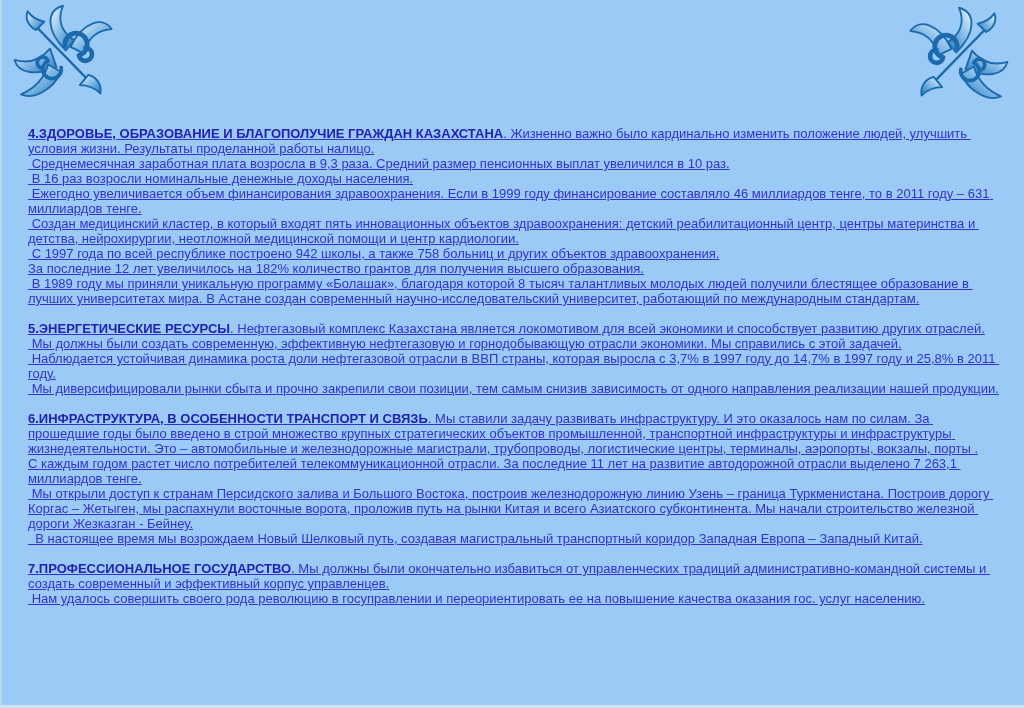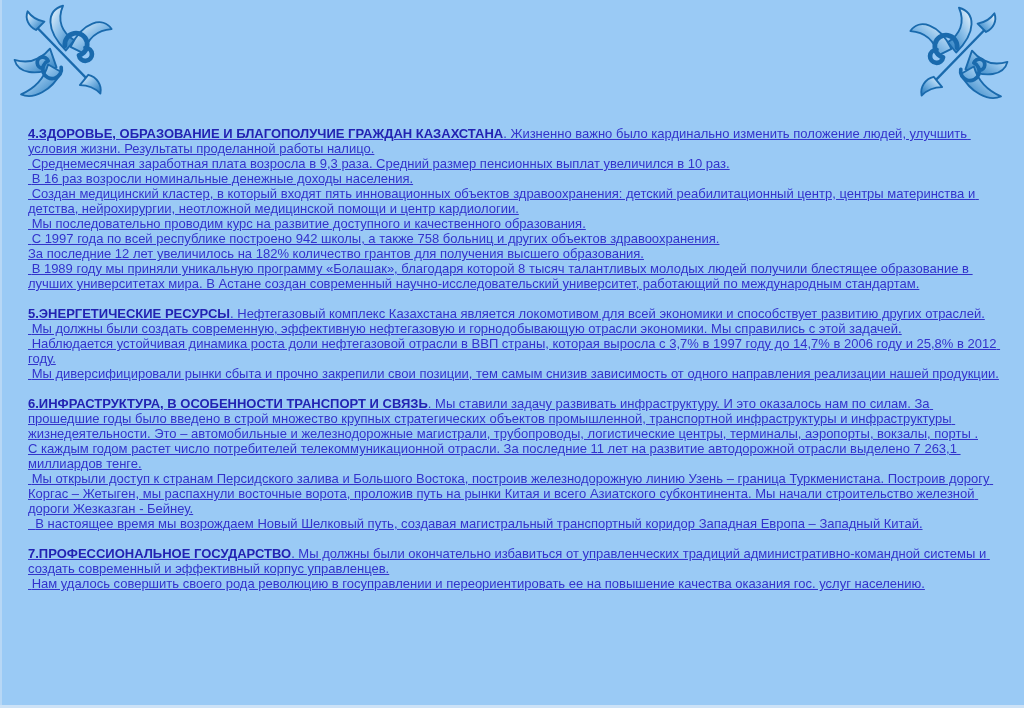--- a/index.html
+++ b/index.html
@@ -101,31 +101,31 @@
       </g>
     </svg>
   </div>
 
   <div class="textblock">
 
     <div class="section">
       <p class="para"><span class="heading">4.ЗДОРОВЬЕ, ОБРАЗОВАНИЕ И БЛАГОПОЛУЧИЕ ГРАЖДАН КАЗАХСТАНА</span><span>. Жизненно важно было кардинально изменить положение людей, улучшить условия жизни. Результаты проделанной работы налицо.</span></p>
       <p class="para"> Среднемесячная заработная плата возросла в 9,3 раза. Средний размер пенсионных выплат увеличился в 10 раз.</p>
       <p class="para"> В 16 раз возросли номинальные денежные доходы населения.</p>
+      <p class="para"> Ежегодно увеличивается объем финансирования здравоохранения. Если в 1999 году финансирование составляло 46 миллиардов тенге, то в 2011 году – 631 миллиардов тенге.</p>
       <p class="para"> Создан медицинский кластер, в который входят пять инновационных объектов здравоохранения: детский реабилитационный центр, центры материнства и детства, нейрохирургии, неотложной медицинской помощи и центр кардиологии.</p>
-      <p class="para"> Мы последовательно проводим курс на развитие доступного и качественного образования.</p>
       <p class="para"> С 1997 года по всей республике построено 942 школы, а также 758 больниц и других объектов здравоохранения.</p>
       <p class="para">За последние 12 лет увеличилось на 182% количество грантов для получения высшего образования.</p>
       <p class="para"> В 1989 году мы приняли уникальную программу «Болашак», благодаря которой 8 тысяч талантливых молодых людей получили блестящее образование в лучших университетах мира. В Астане создан современный научно-исследовательский университет, работающий по международным стандартам.</p>
     </div>
 
     <div class="section">
       <p class="para"><span class="heading">5.ЭНЕРГЕТИЧЕСКИЕ РЕСУРСЫ</span><span>. Нефтегазовый комплекс Казахстана является локомотивом для всей экономики и способствует развитию других отраслей.</span></p>
       <p class="para"> Мы должны были создать современную, эффективную нефтегазовую и горнодобывающую отрасли экономики. Мы справились с этой задачей.</p>
-      <p class="para"> Наблюдается устойчивая динамика роста доли нефтегазовой отрасли в ВВП страны, которая выросла с 3,7% в 1997 году до 14,7% в 2006 году и 25,8% в 2012 году.</p>
+      <p class="para"> Наблюдается устойчивая динамика роста доли нефтегазовой отрасли в ВВП страны, которая выросла с 3,7% в 1997 году до 14,7% в 1997 году и 25,8% в 2011 году.</p>
       <p class="para"> Мы диверсифицировали рынки сбыта и прочно закрепили свои позиции, тем самым снизив зависимость от одного направления реализации нашей продукции.</p>
     </div>
 
     <div class="section">
       <p class="para"><span class="heading">6.ИНФРАСТРУКТУРА, В ОСОБЕННОСТИ ТРАНСПОРТ И СВЯЗЬ</span><span>. Мы ставили задачу развивать инфраструктуру. И это оказалось нам по силам. За прошедшие годы было введено в строй множество крупных стратегических объектов промышленной, транспортной инфраструктуры и инфраструктуры жизнедеятельности. Это – автомобильные и железнодорожные магистрали, трубопроводы, логистические центры, терминалы, аэропорты, вокзалы, порты .</span></p>
       <p class="para">С каждым годом растет число потребителей телекоммуникационной отрасли. За последние 11 лет на развитие автодорожной отрасли выделено 7 263,1 миллиардов тенге.</p>
       <p class="para"> Мы открыли доступ к странам Персидского залива и Большого Востока, построив железнодорожную линию Узень – граница Туркменистана. Построив дорогу Коргас – Жетыген, мы распахнули восточные ворота, проложив путь на рынки Китая и всего Азиатского субконтинента. Мы начали строительство железной дороги Жезказган - Бейнеу.</p>
       <p class="para">  В настоящее время мы возрождаем Новый Шелковый путь, создавая магистральный транспортный коридор Западная Европа – Западный Китай.</p>
     </div>
 

